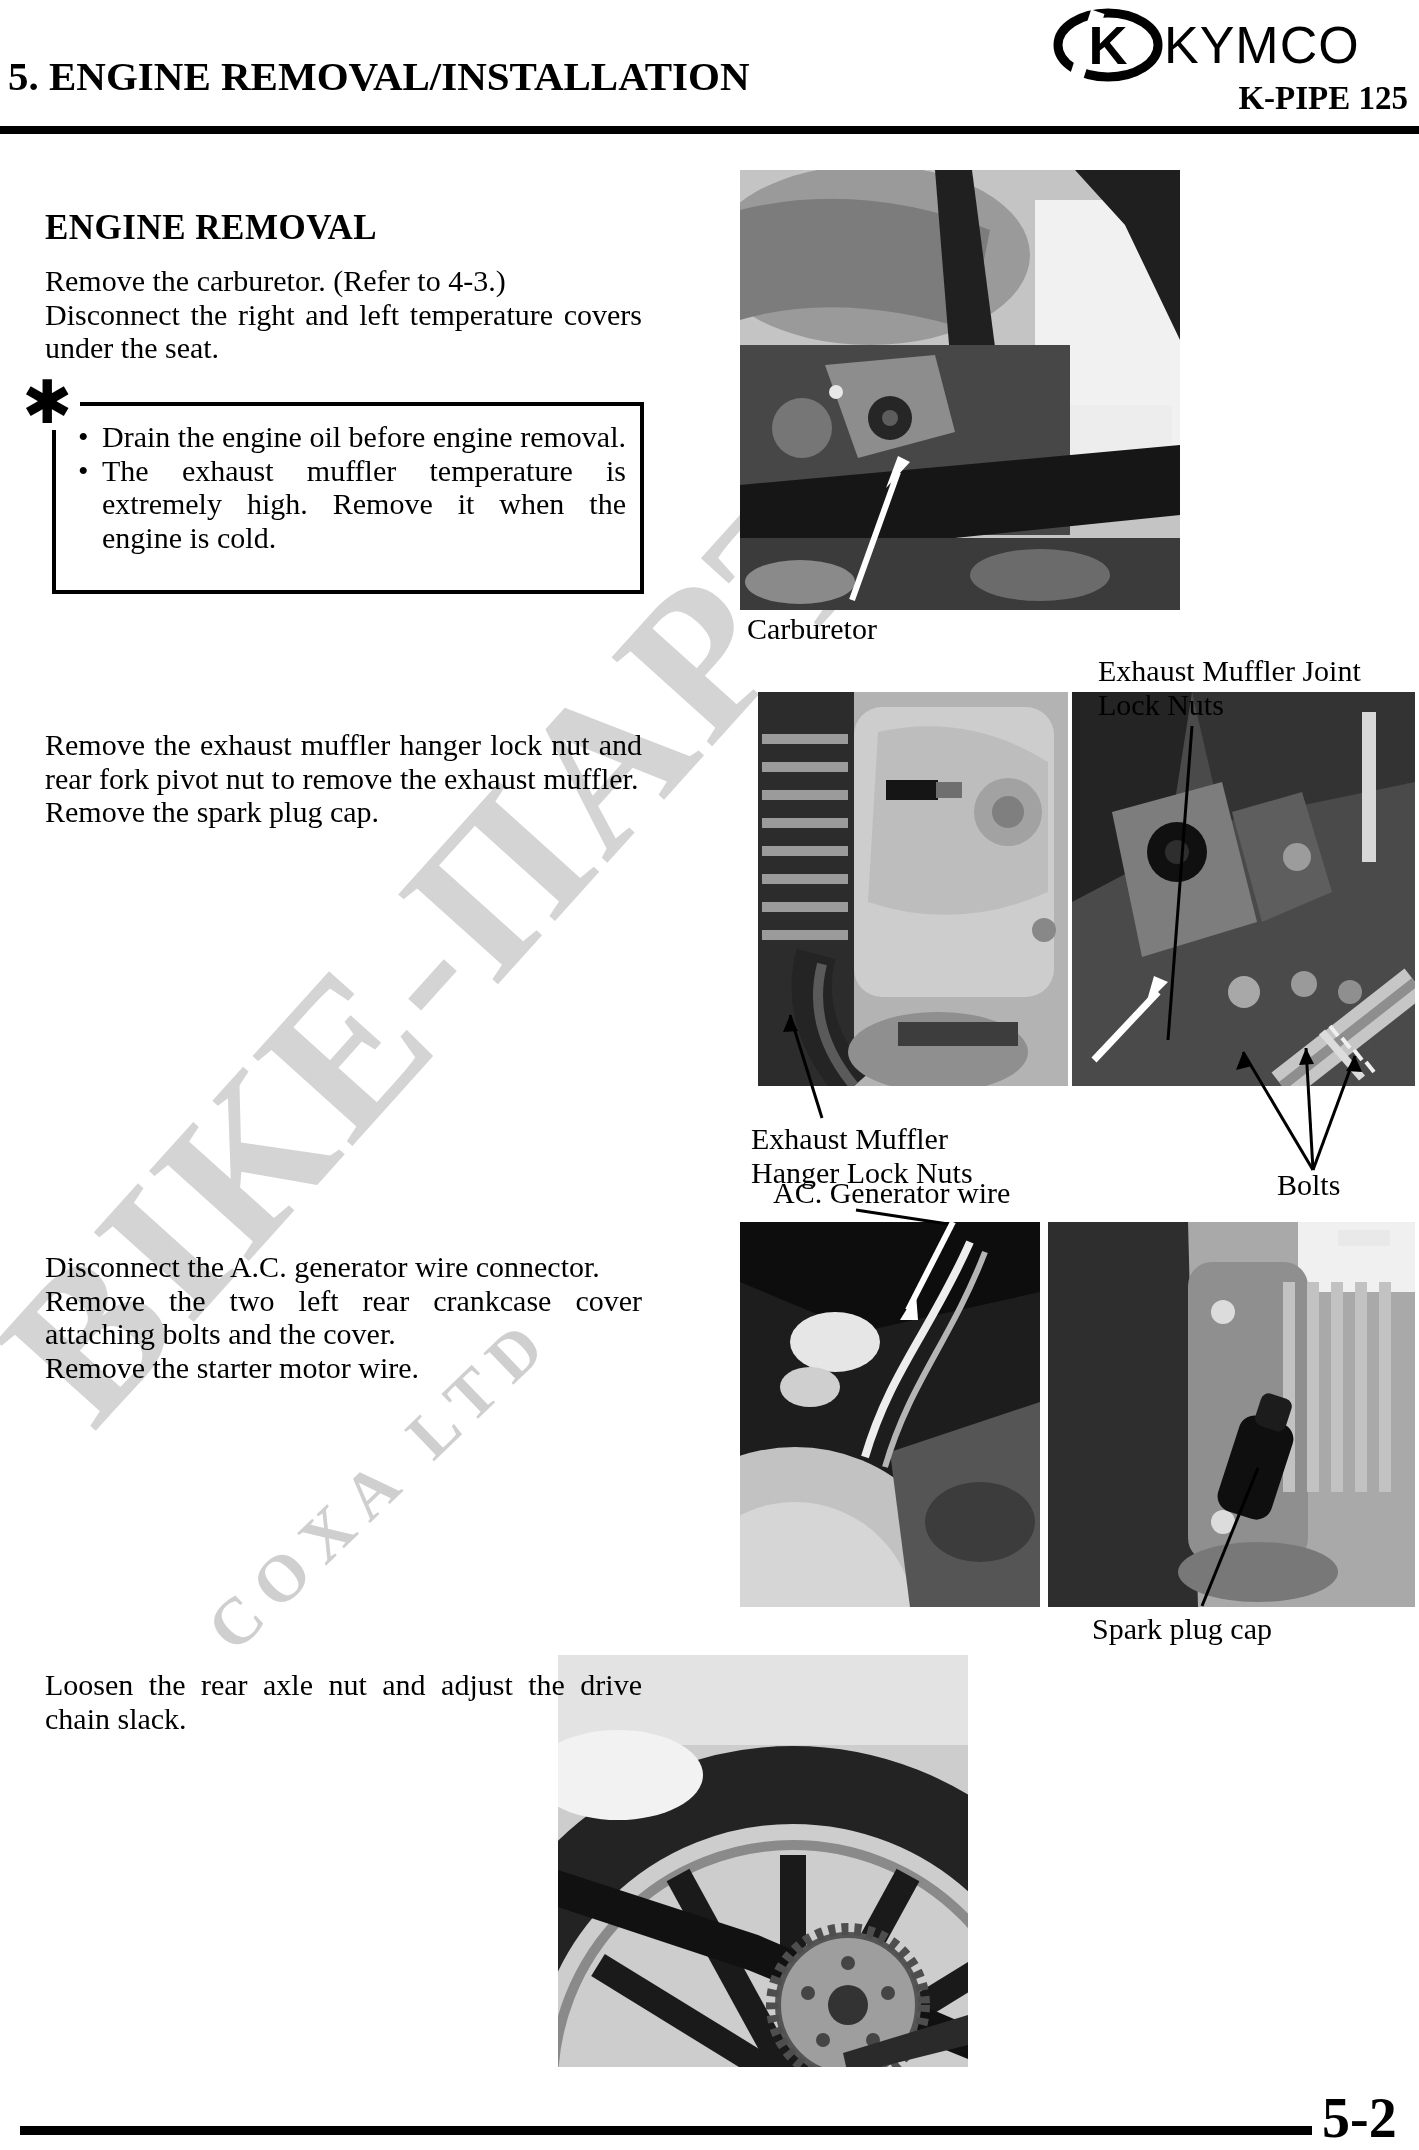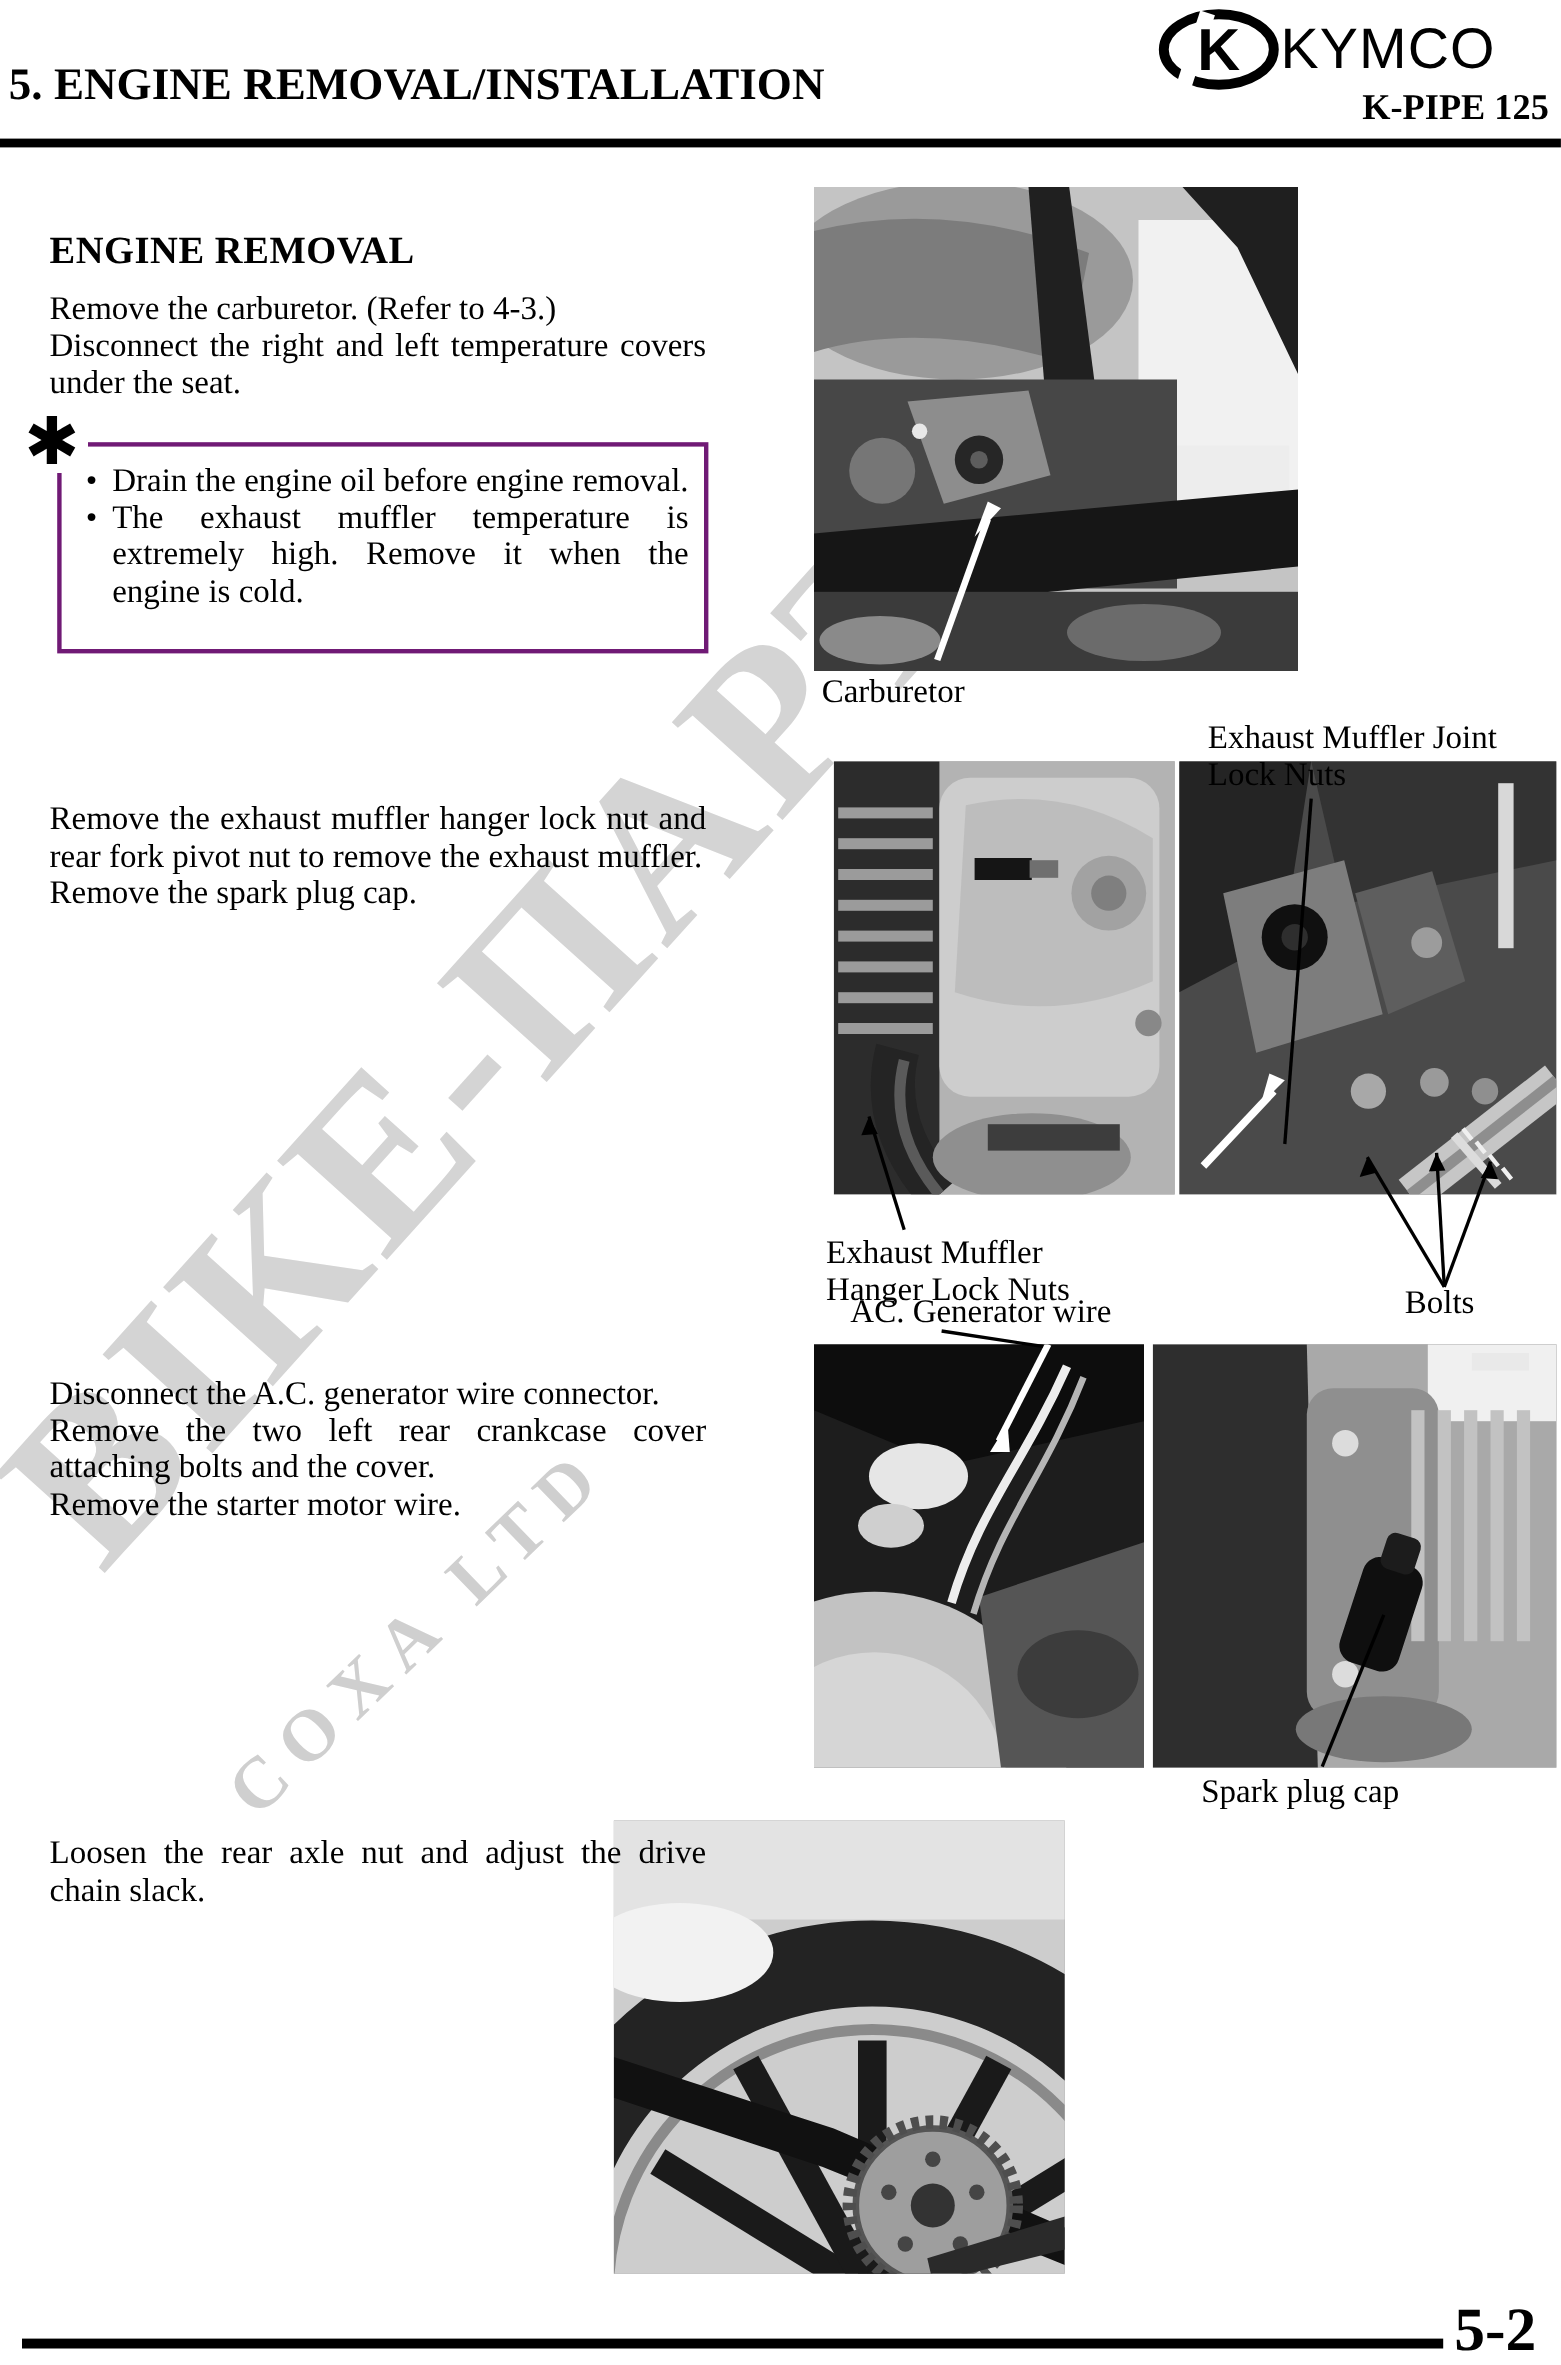--- a/index.html
+++ b/index.html
@@ -11,21 +11,21 @@
   
   #chapter-title{left:8px;top:52px;font-size:41px;font-weight:bold;letter-spacing:0px;z-index:4;white-space:nowrap;}
   #brand-logo{left:1052px;top:8px;z-index:4;display:flex;align-items:center;}
   #brand-word{font-family:"Liberation Sans",sans-serif;font-weight:normal;font-size:52px;letter-spacing:1px;margin-left:0;}
   #model-name{right:11px;top:80px;font-size:33px;font-weight:bold;z-index:4;}
   #header-rule{left:0;top:126px;width:1419px;height:8px;background:#000;z-index:4;}
   
   .bodytext{width:597px;left:45px;font-size:30px;line-height:33.5px;z-index:4;}
   .jpara{text-align:justify;}
   #section-title{left:45px;top:208px;font-size:35px;font-weight:bold;letter-spacing:0.5px;z-index:4;}
-  #note-box{left:52px;top:402px;width:592px;height:192px;border:4px solid #701a75;box-sizing:border-box;
+  #note-box{left:52px;top:402px;width:592px;height:192px;border:4px solid #000000;box-sizing:border-box;
             padding:14px 14px 8px 20px;z-index:2;}
   #note-box .note-item{position:relative;padding-left:26px;font-size:30px;line-height:33.5px;text-align:justify;}
   #note-box .note-item:before{content:"\2022";position:absolute;left:2px;}
   #corner-patch{left:28px;top:384px;width:52px;height:46px;background:#fff;z-index:3;}
   #note-marker{left:22px;top:372px;font-size:60px;line-height:60px;font-family:"DejaVu Sans",sans-serif;z-index:4;}
   
   .photo{z-index:2;overflow:hidden;background:#aaa;}
   .photo svg{display:block;}
   
   .plabel{font-size:30px;line-height:34px;z-index:6;white-space:nowrap;}

